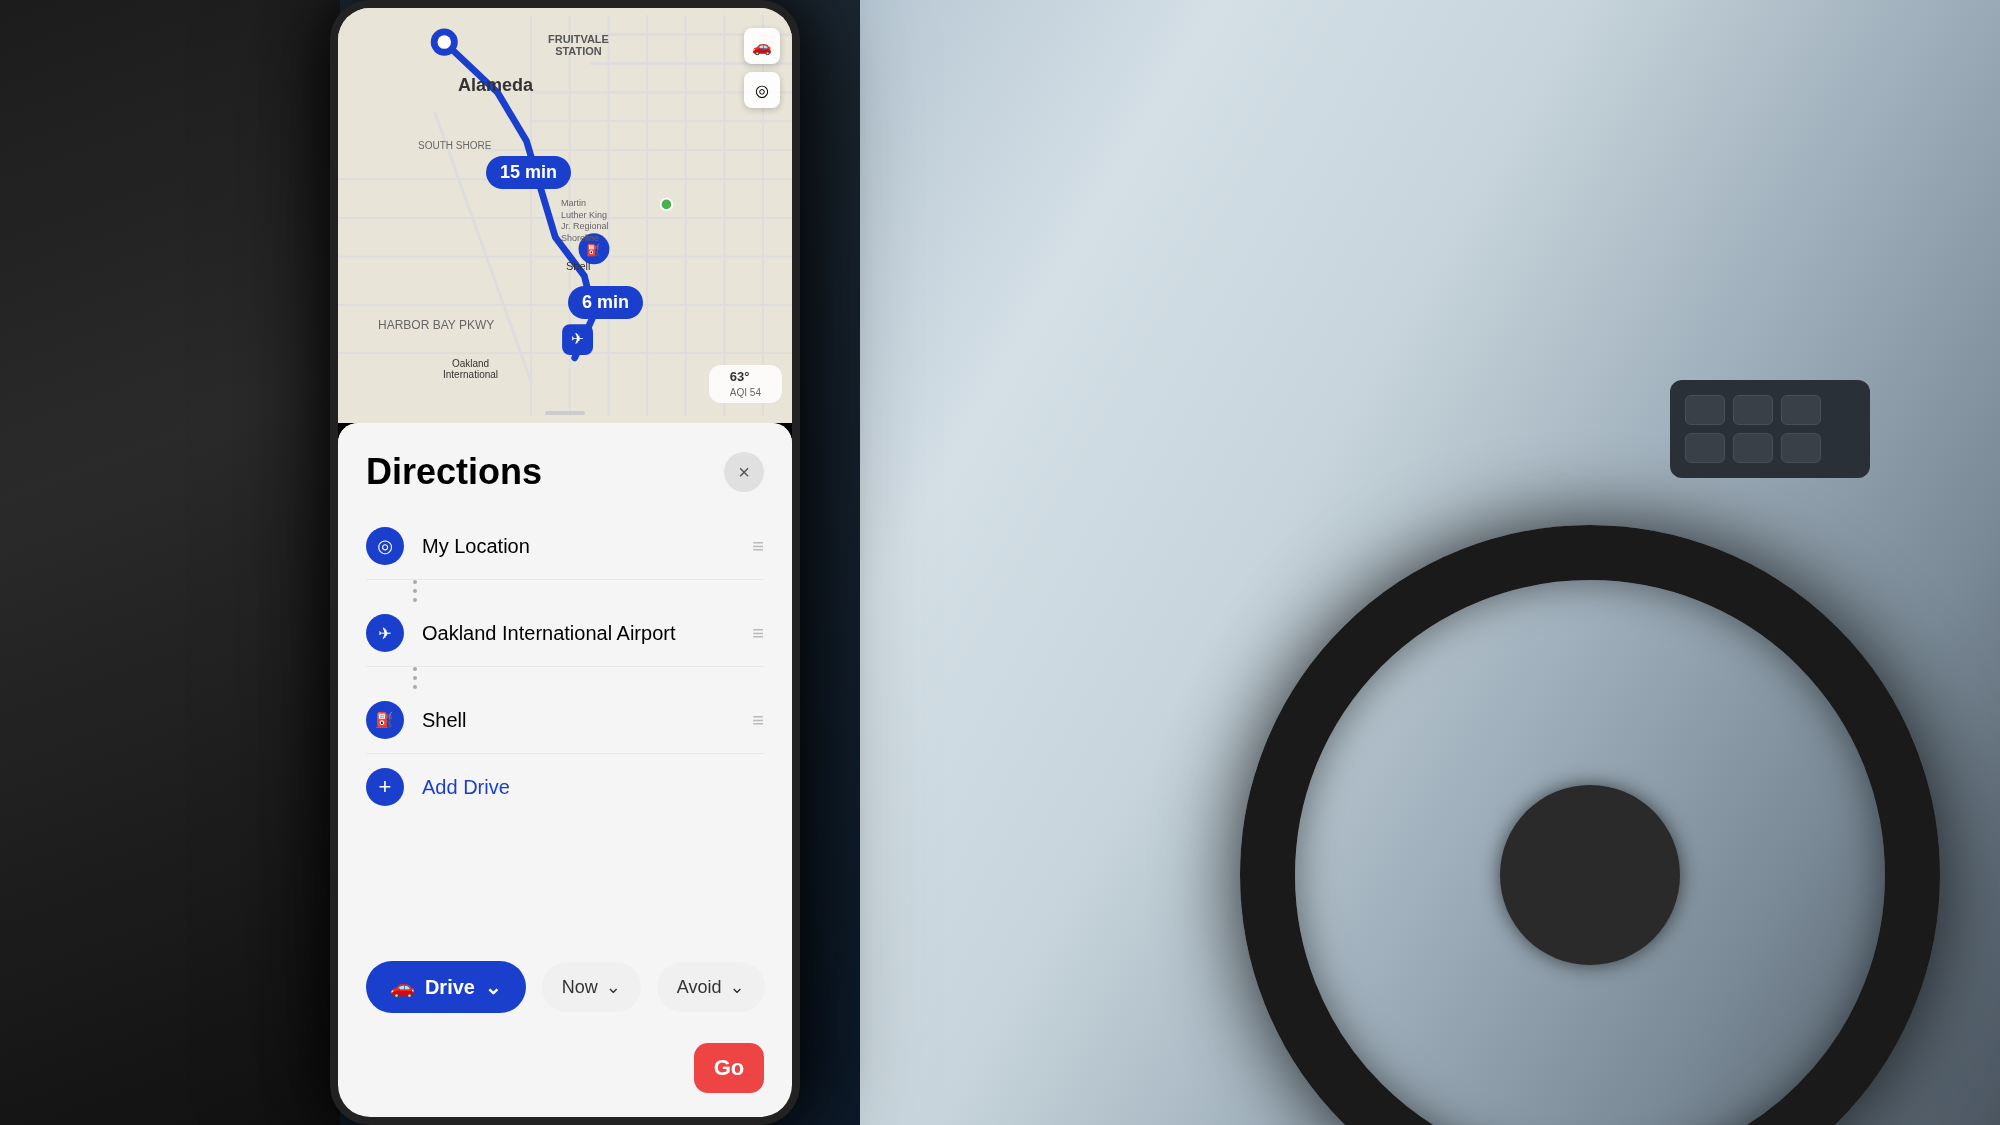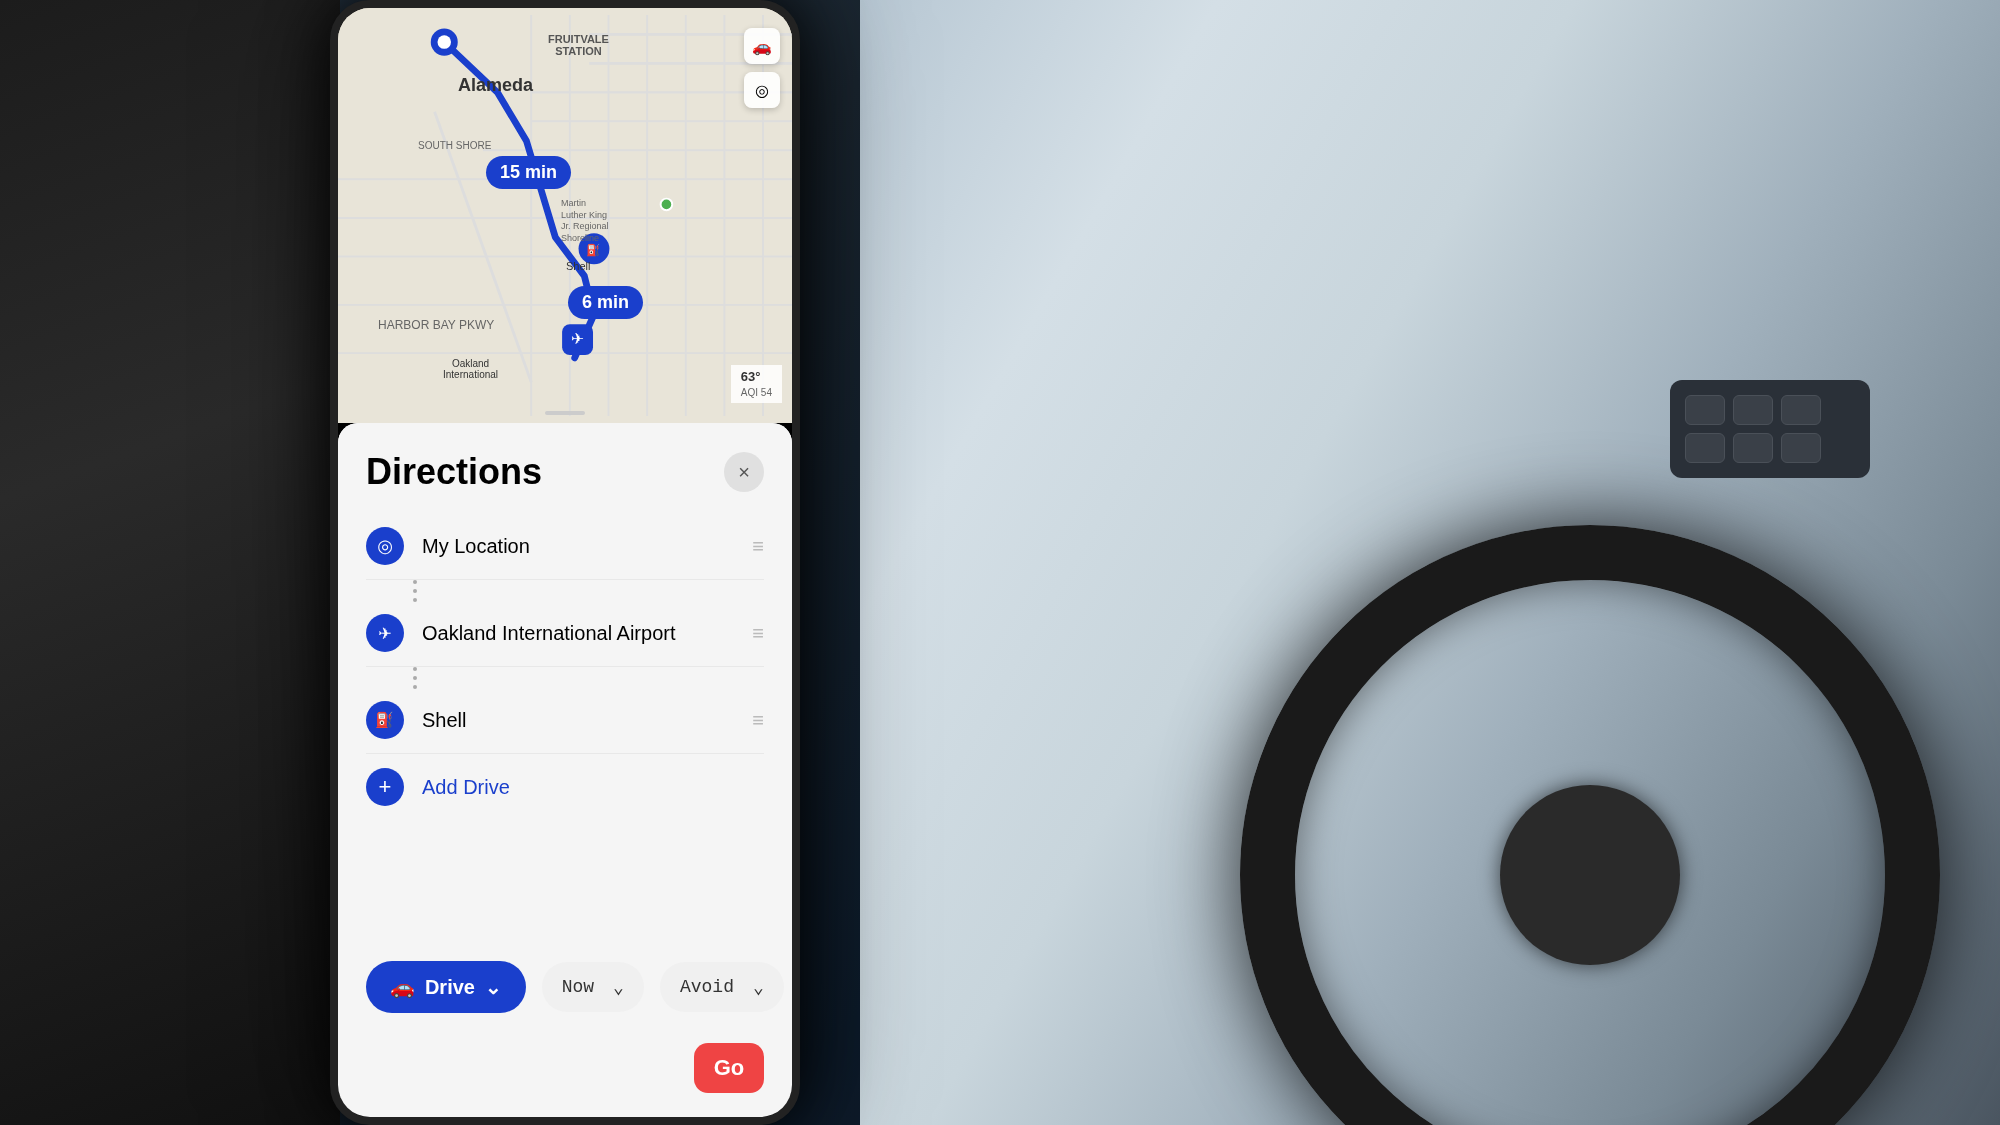--- a/index.html
+++ b/index.html
@@ -192,22 +192,22 @@
       top: 278px;
       left: 230px;
     }
 
     
     .weather-badge {
       position: absolute;
       bottom: 20px;
       right: 10px;
       background: rgba(255,255,255,0.85);
-      border-radius: 0;
-      padding: 4px 10px;
+      border-radius: 12px;
+      padding: 4px 21px;
       font-size: 13px;
       font-weight: 600;
       color: #333;
     }
 
     
     .map-controls {
       position: absolute;
       right: 12px;
       top: 20px;
@@ -389,24 +389,23 @@
 
     .dropdown-btn {
       background: #f0f0f0;
       color: #333;
       border-radius: 30px;
       padding: 14px 20px;
       font-size: 18px;
       font-weight: 500;
       display: flex;
       align-items: center;
-      gap: 19px;
+      gap: 8px;
       cursor: pointer;
       border: none;
-      font-family: Liberation Mono, monospace;
     }
 
     
     .go-btn {
       position: absolute;
       bottom: 40px;
       right: 28px;
       width: 70px;
       height: 50px;
       background: #ef4444;

